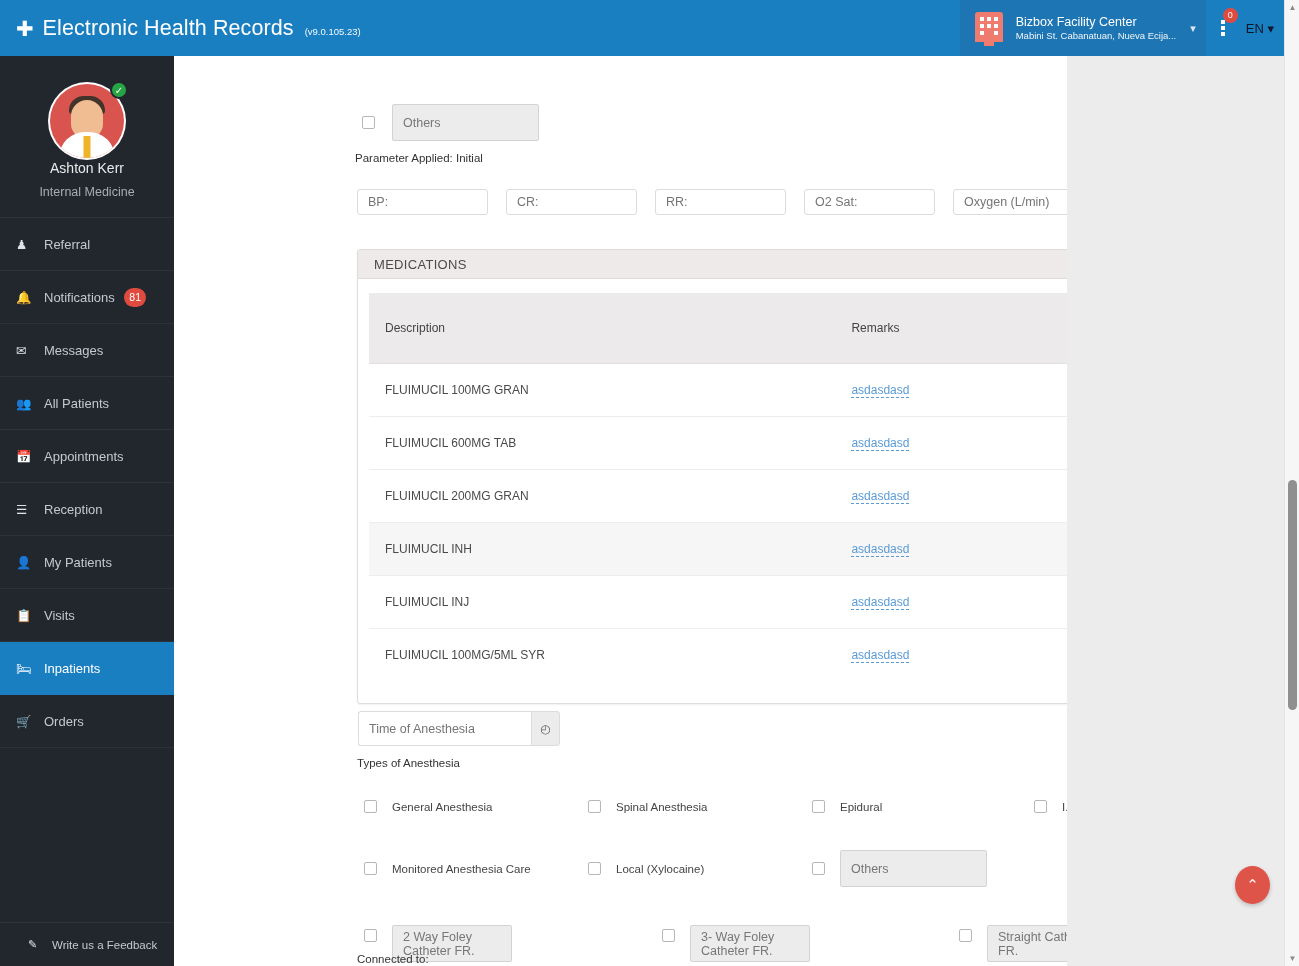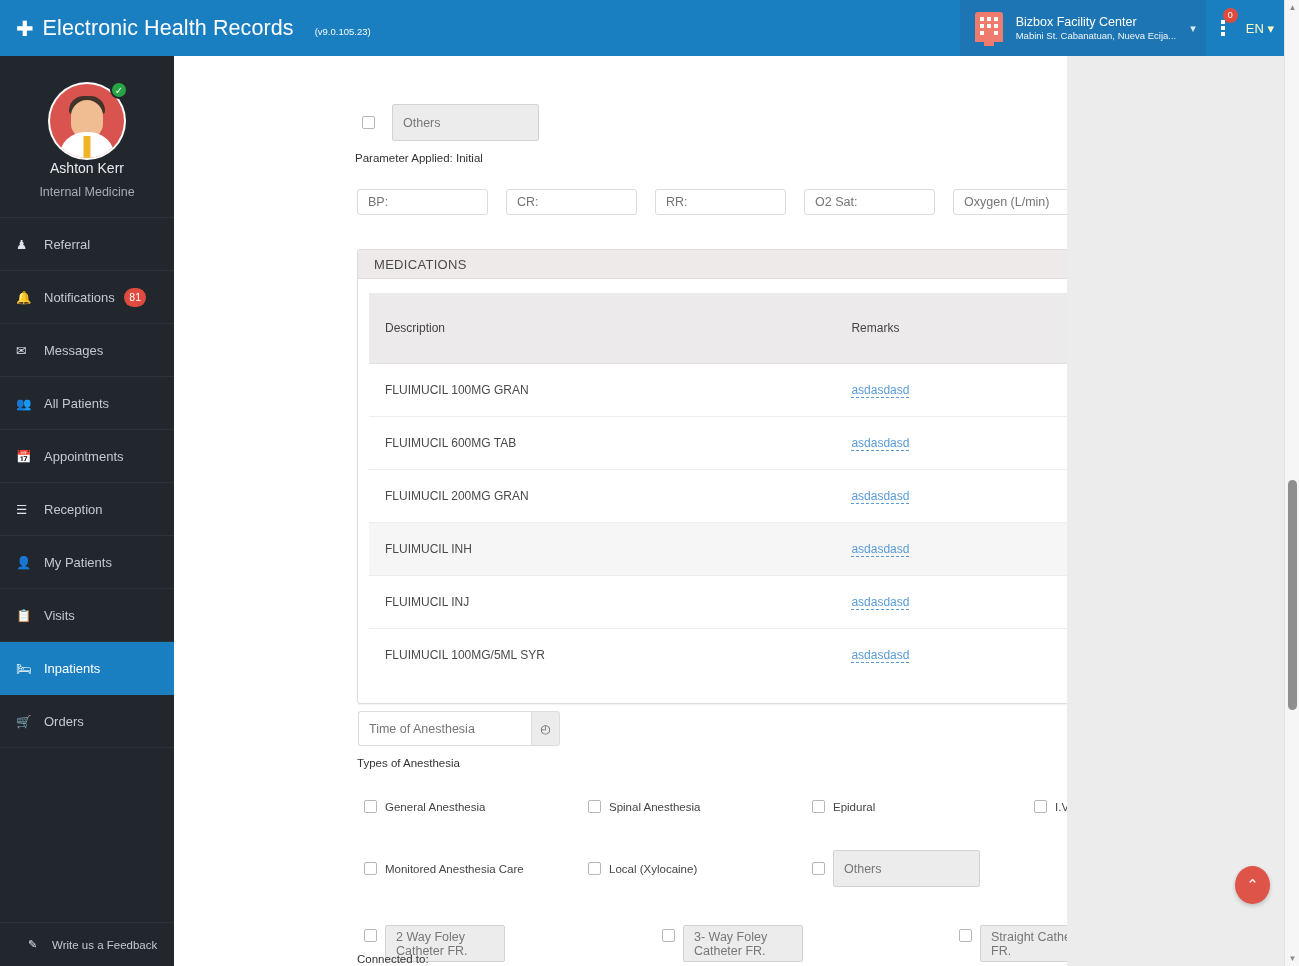--- a/index.html
+++ b/index.html
@@ -22,21 +22,21 @@
     display: flex; align-items: baseline;
     color: #fff; padding-left: 16px;
     white-space: nowrap;
   }
   .brand-icon {
     font-size: 21px; line-height: 1;
     margin-right: 9px; color: #fff;
     position: relative; top: 1px;
   }
   .brand-title { font-size: 21.5px; letter-spacing: .1px; }
-  .brand-ver { font-size: 9.5px; margin-left: 21px; opacity: .95; }
+  .brand-ver { font-size: 9.5px; margin-left: 11px; opacity: .95; }
 
   .header-right {
     position: absolute; right: 0; top: 0;
     height: 56px; display: flex; align-items: center;
   }
   .facility {
     display: flex; align-items: center;
     background: #1d76b3; height: 56px;
     padding: 0 10px 0 12px; min-width: 196px;
   }
@@ -72,21 +72,21 @@
   }
   .dots { display: flex; flex-direction: column; gap: 2px; }
   .dots i { display: block; width: 4px; height: 4px; background: #fff; }
   .dots-badge {
     position: absolute; top: 8px; left: 17px;
     min-width: 15px; height: 15px; border-radius: 50%;
     background: #e04b3f; color: #fff;
     font-size: 9px; line-height: 15px; text-align: center;
   }
   .lang {
-    color: #fef9c3; font-size: 13px;
+    color: #0f172a; font-size: 13px;
     padding: 0 14px 0 6px; white-space: nowrap;
   }
 
   
   .sidebar {
     position: absolute; top: 56px; left: 0;
     width: 174px; height: 910px;
     background: #22272e;
     overflow: hidden;
   }
@@ -264,21 +264,21 @@
   .anes-time .addon {
     width: 29px; height: 35px;
     border: 1px solid #dcdcdc; border-radius: 0 3px 3px 0;
     background: #ececec;
     display: flex; align-items: center; justify-content: center;
     color: #666; font-size: 12px; cursor: pointer;
   }
   .types-lbl { position: absolute; left: 183px; top: 701px; }
 
   .cgrid { position: absolute; display: grid; }
-  .citem { display: flex; align-items: center; gap: 8px; }
+  .citem { display: flex; align-items: center; gap: 15px; }
   .citem span.txt { color: #444; font-size: 11.5px; }
 
   .grid-anes {
     left: 190px; top: 744px; width: 860px;
     grid-template-columns: 224px 224px 222px auto;
     row-gap: 37px;
   }
   .grid-anes .fieldbox { width: 147px; }
 
   .grid-cath {

